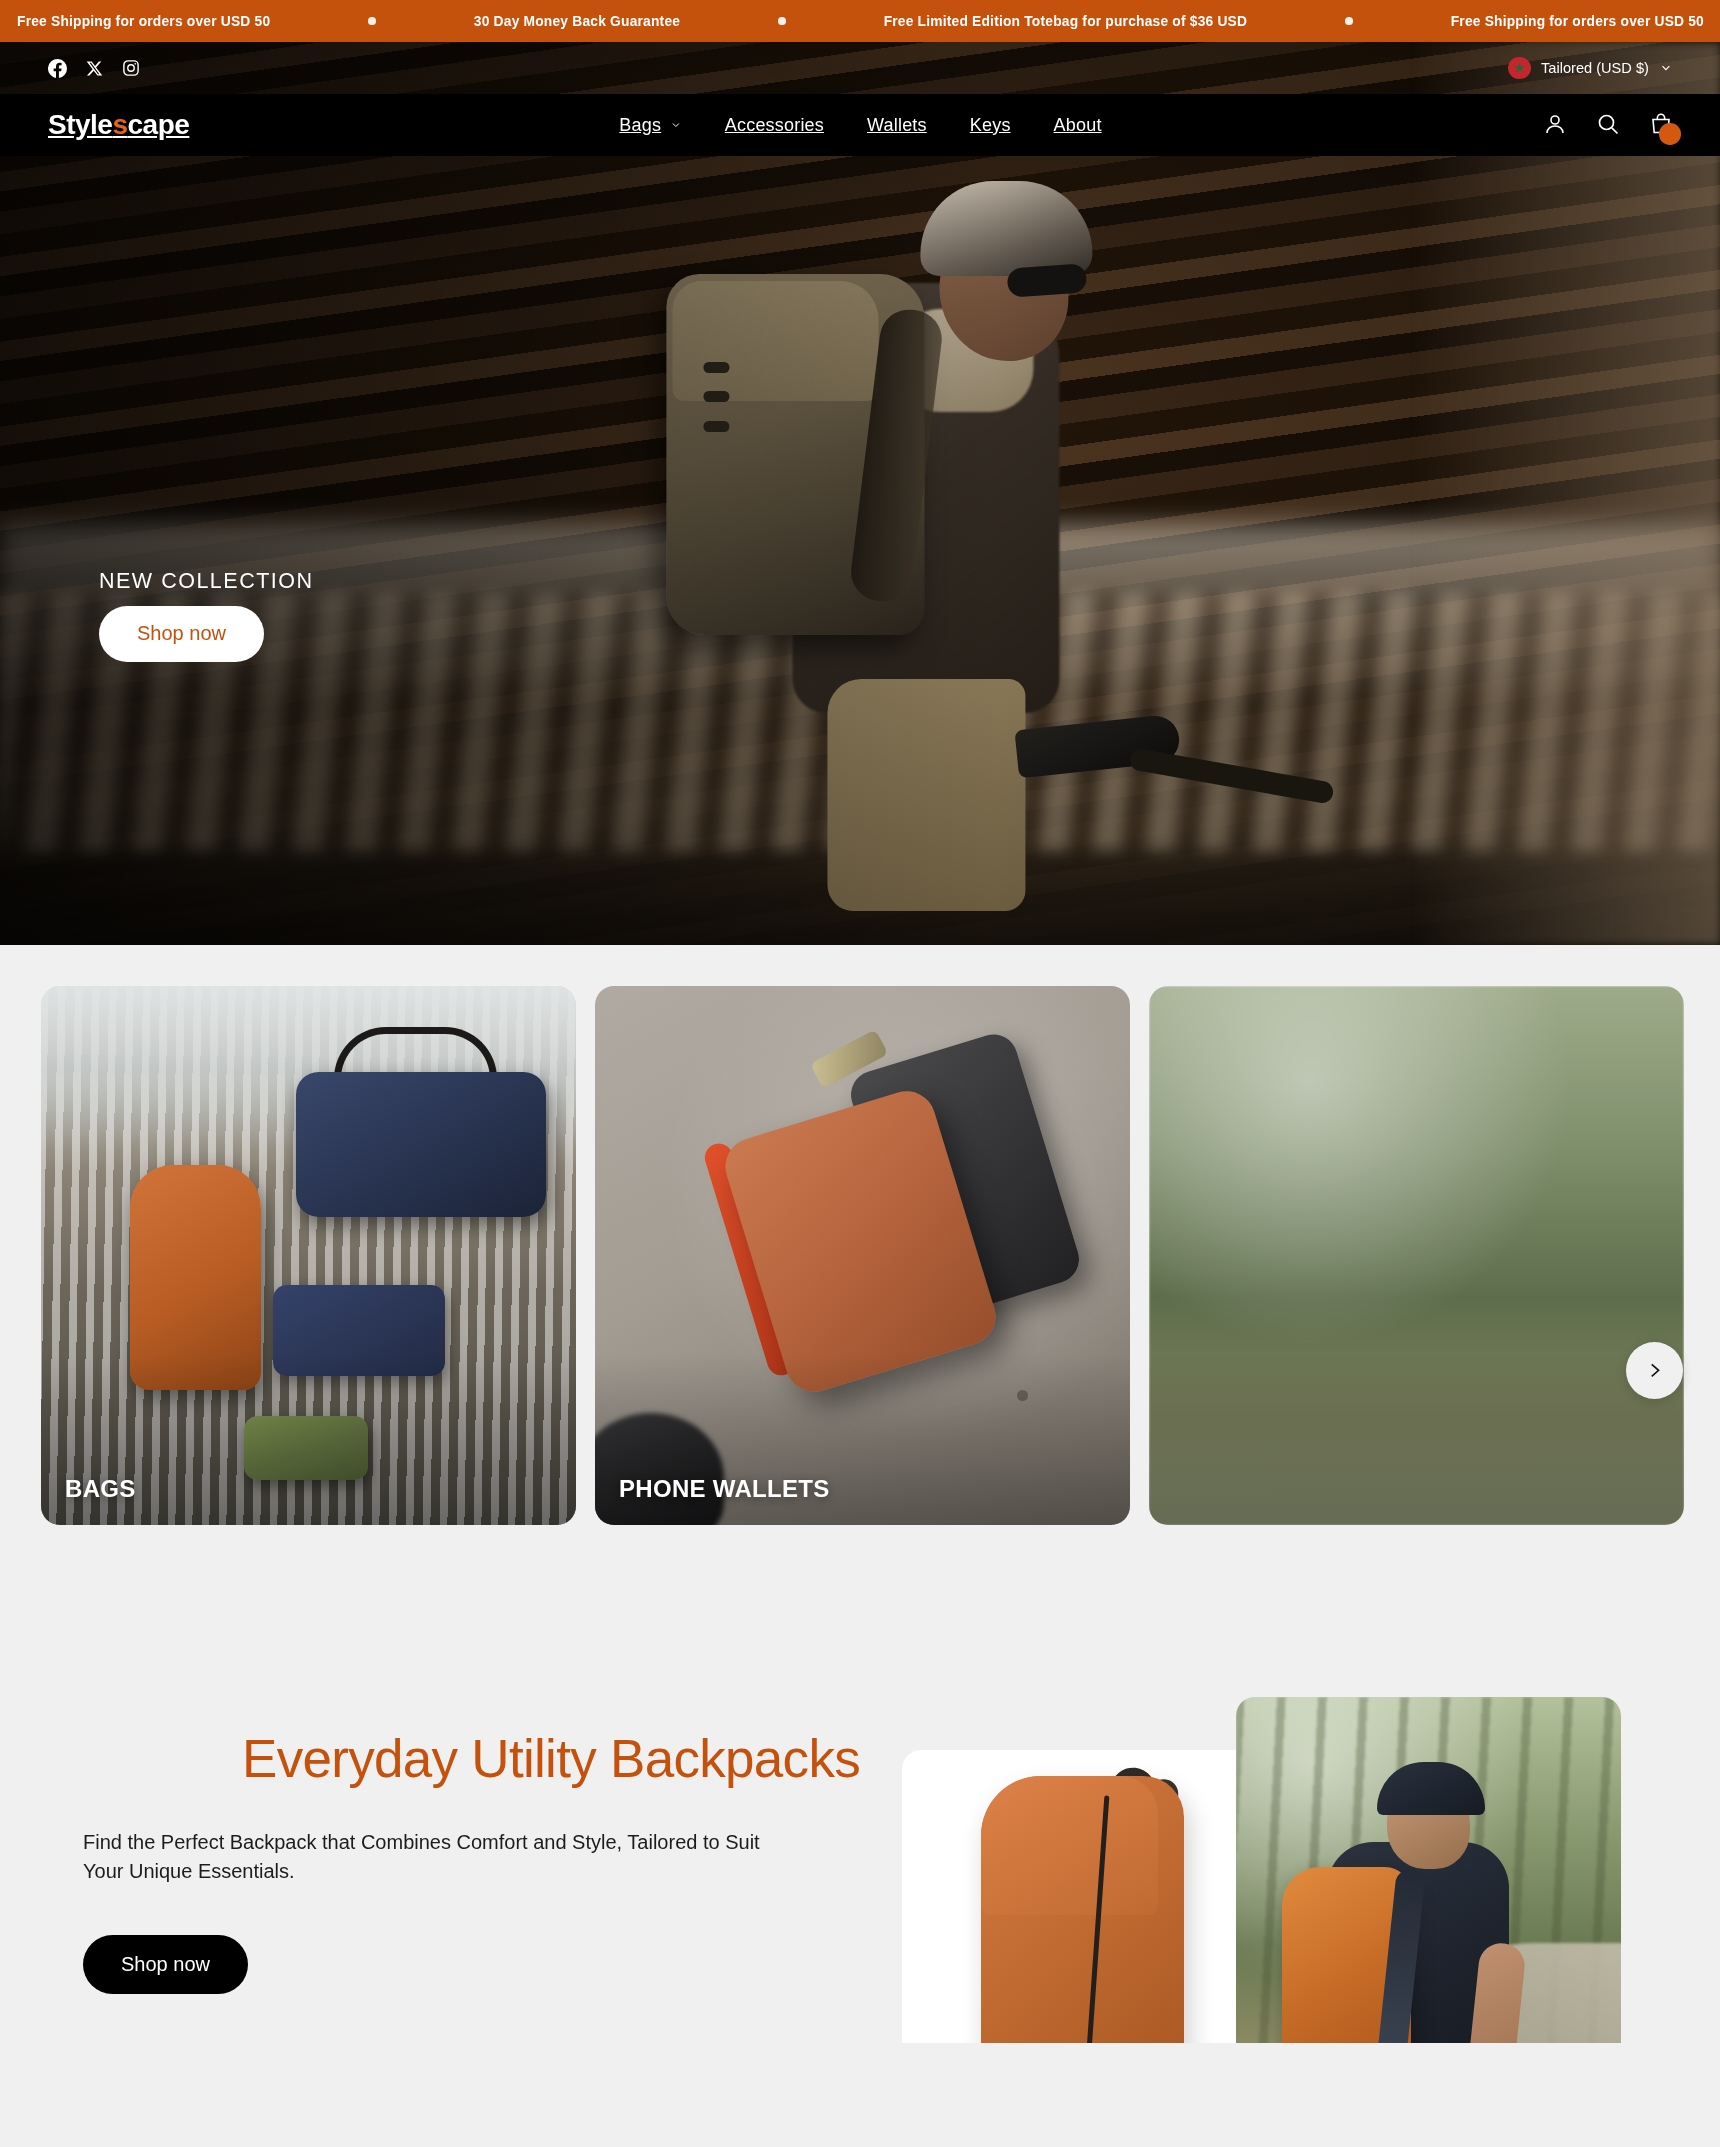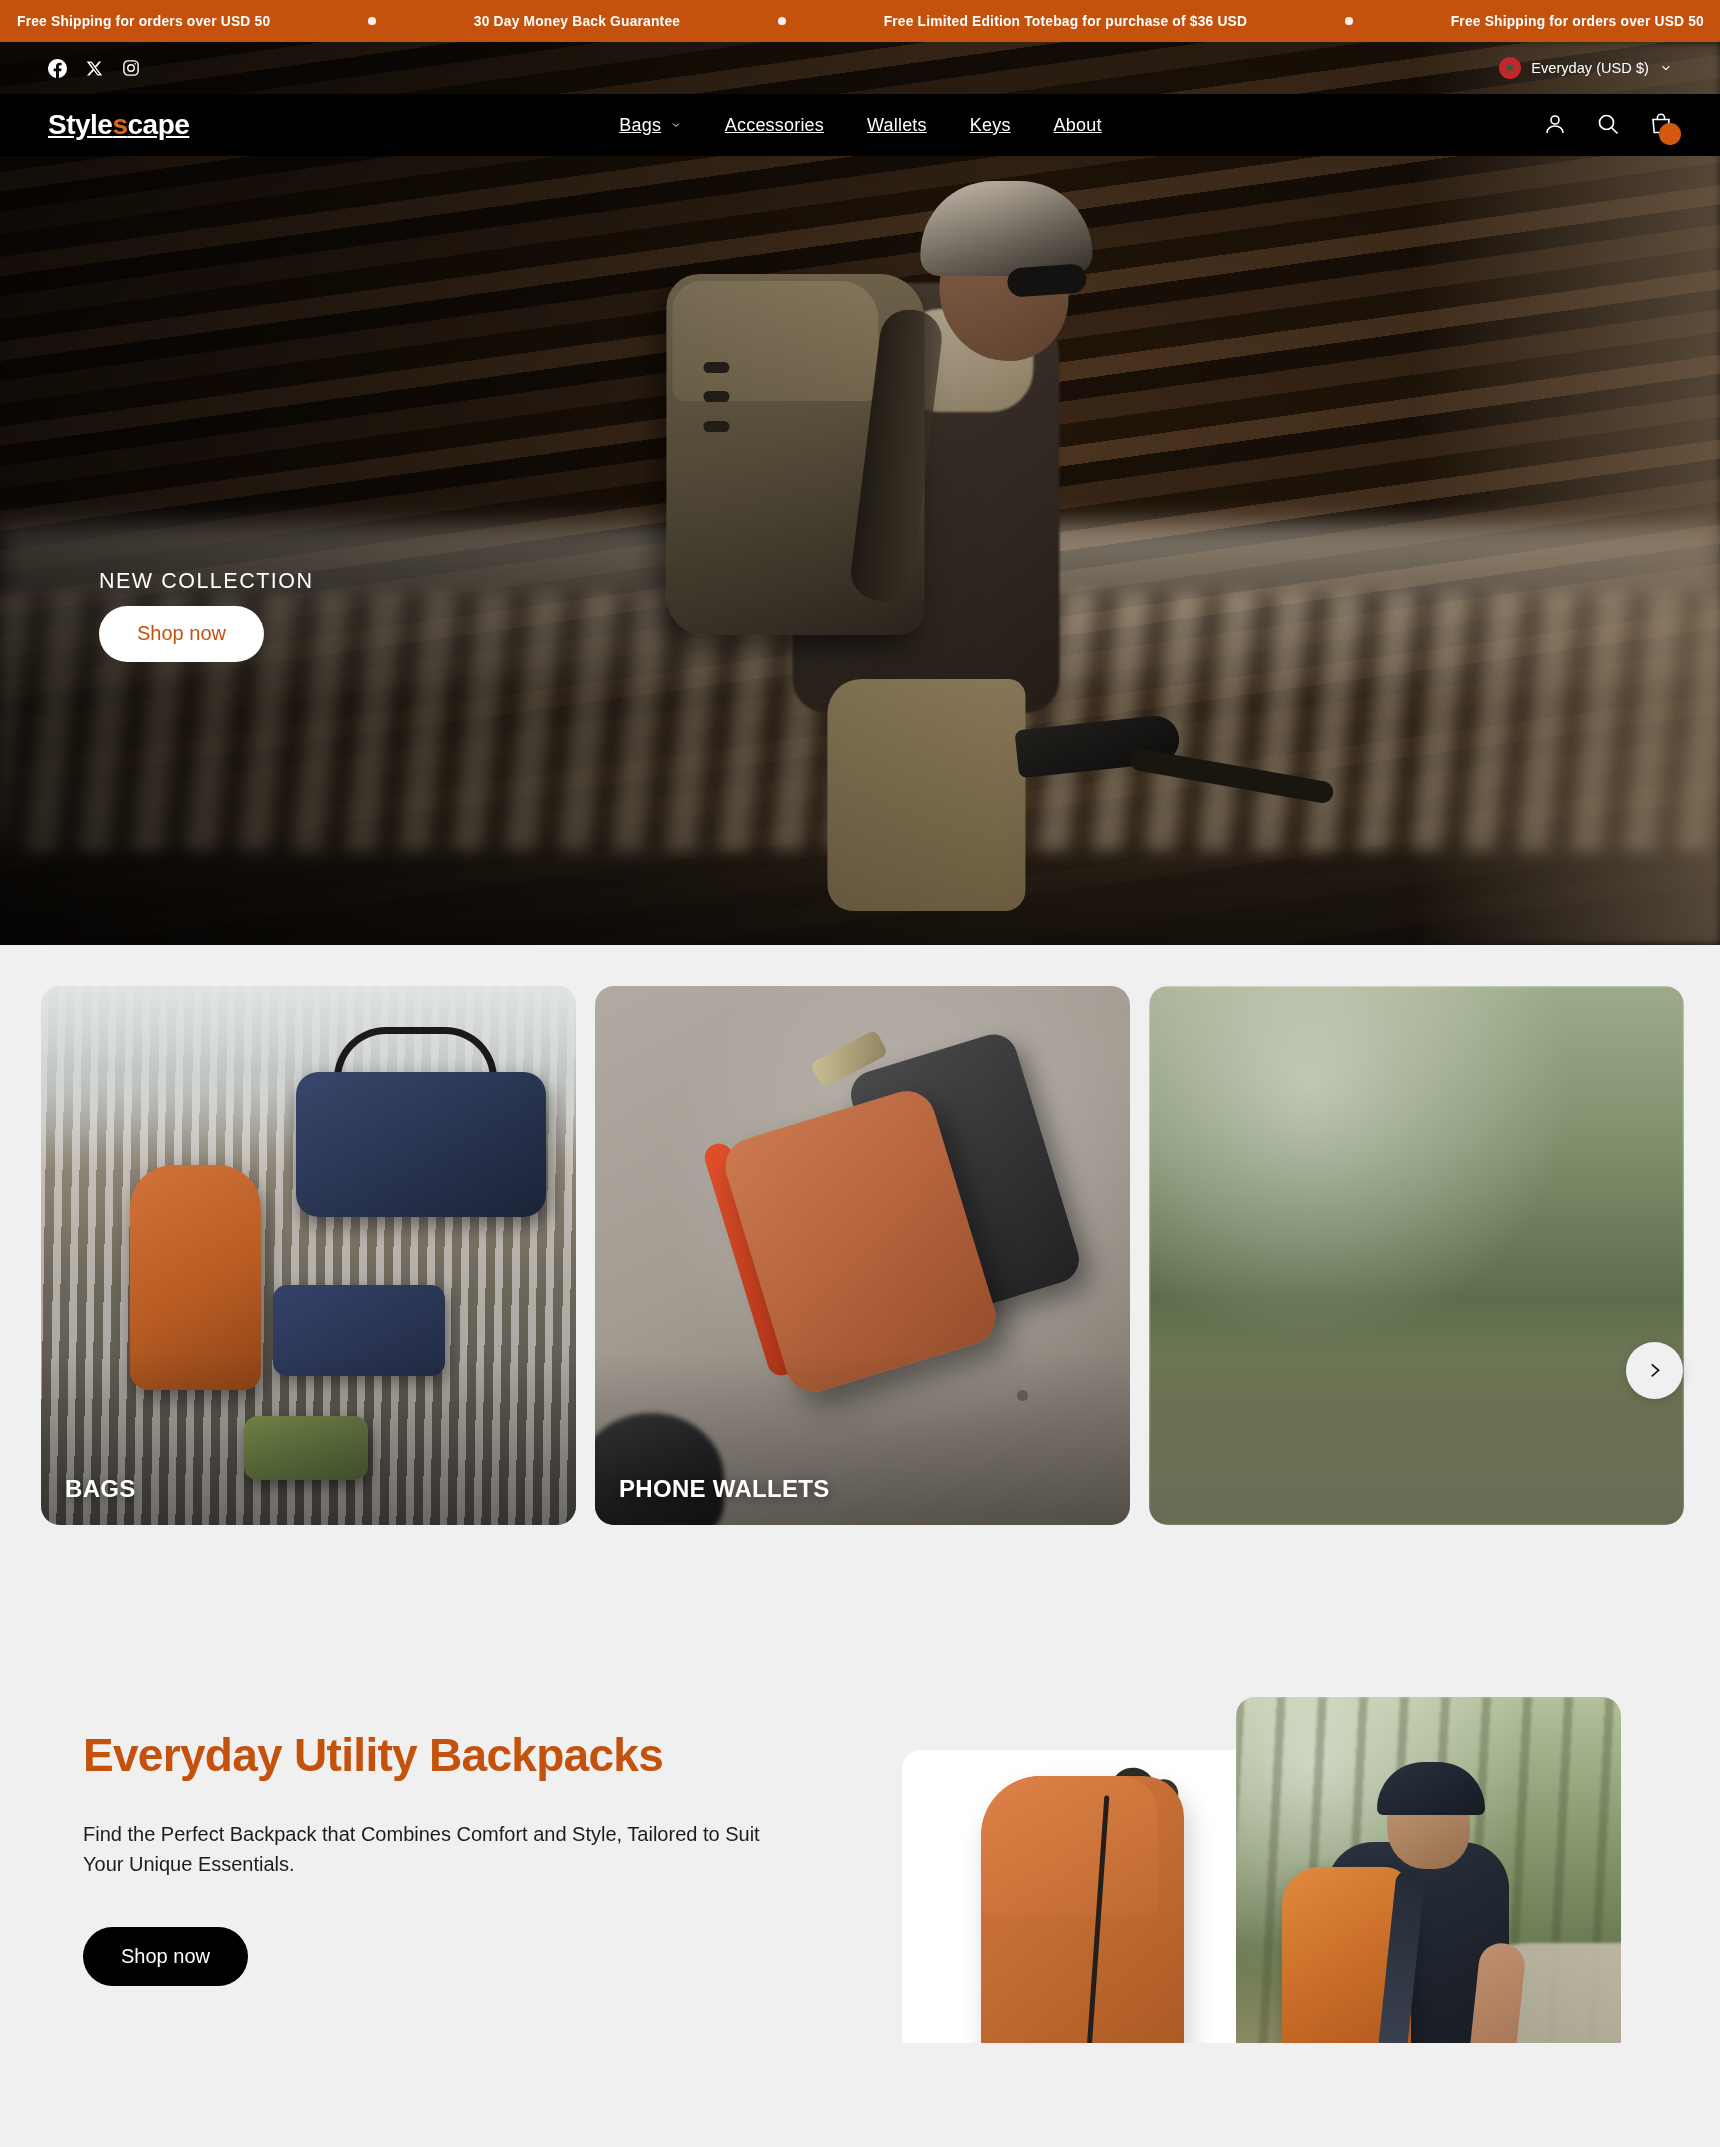--- a/index.html
+++ b/index.html
@@ -436,23 +436,24 @@
 
   
   .promo {
     position:relative;
     display:flex;
     padding:119px 0 0 0;
     min-height:465px;
   }
   .promo-left { width:860px; padding-left:83px; padding-top:34px; }
   .promo-title {
-    color:#c4510c; font-size:46px; font-weight:700;
+    color:#c4510c; font-size:53px; font-weight:400;
     line-height:1.07; letter-spacing:-0.7px;
     margin-bottom:40px;
+    text-align:right;
   }
   .promo-sub {
     color:#1c1c1c; font-size:20px; line-height:1.48;
     max-width:688px; margin-bottom:48px;
   }
   .btn-black {
     display:inline-flex; align-items:center; justify-content:center;
     background:#000; color:#fff;
     font-size:20px; font-weight:400;
     padding:18px 38px; border-radius:860px;
@@ -609,21 +610,21 @@
       <a href="#">
         <svg width="18" height="18" viewBox="0 0 24 24" fill="none" stroke="#fff" stroke-width="1.9">
             <rect x="2.5" y="2.5" width="19" height="19" rx="5.5"></rect>
             <circle cx="12" cy="12" r="4.3"></circle>
             <circle cx="17.6" cy="6.4" r="1.1" fill="#fff" stroke="none"></circle>
           </svg>
       </a>
     </div>
     <div class="locale">
       <span class="flag-circle">★</span>
-      <span>Everyday (USD $)</span>
+      <span>Tailored (USD $)</span>
       <svg width="13.8" height="13.8" viewBox="0 0 24 24" fill="none" stroke="#fff" stroke-width="2">
           <polyline points="6 9 12 15 18 9"></polyline>
         </svg>
     </div>
   </div>
 
   <nav class="navbar">
     <a href="#" class="logo"><span>Style</span><span class="accent">s</span><span>cape</span></a>
 
     <div class="nav-links">

